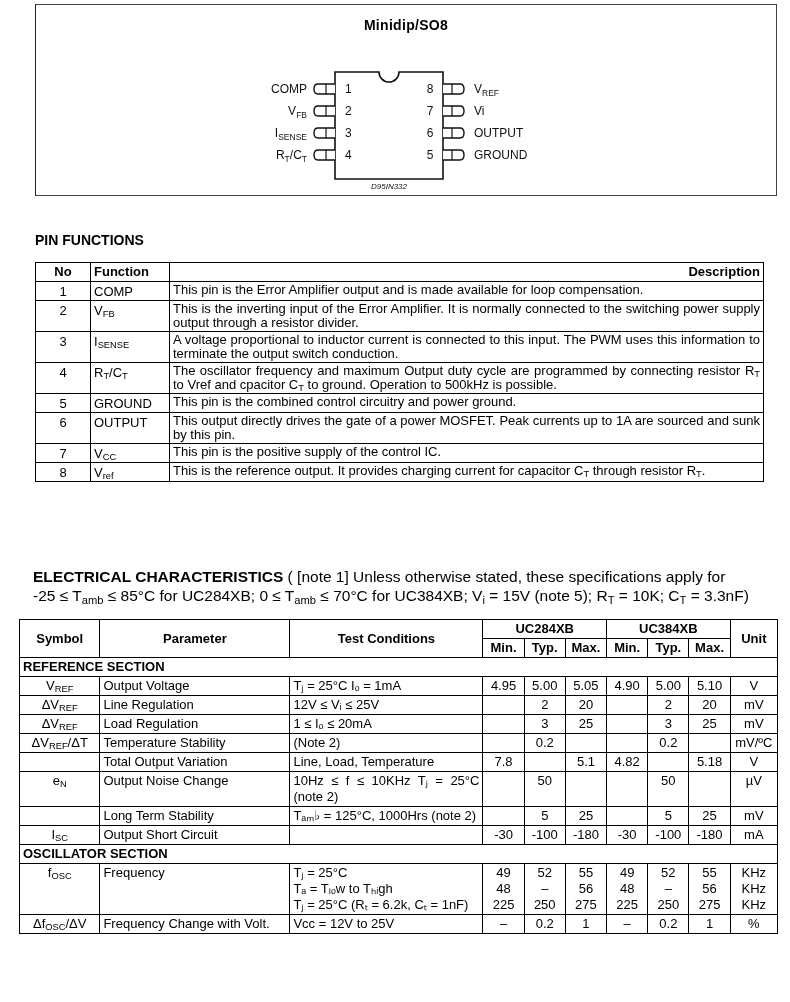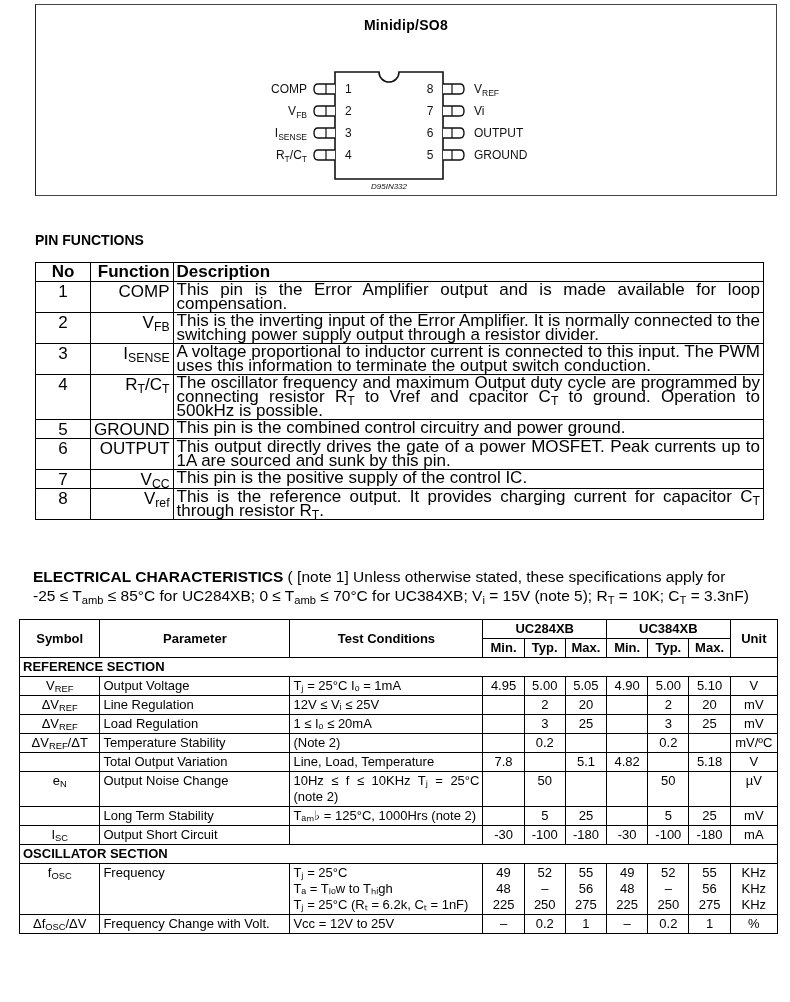--- a/index.html
+++ b/index.html
@@ -22,28 +22,28 @@
   .pin-label { font-family: "Liberation Sans", sans-serif; font-size: 12px; fill: #111; }
   .pin-num { font-family: "Liberation Sans", sans-serif; font-size: 12px; fill: #111; }
   .pkg-code { font-family: "Liberation Sans", sans-serif; font-size: 8px; font-style: italic; fill: #111; }
 
   .pf-heading {
     position: absolute; left: 35px; top: 232px; font-weight: bold; font-size: 14px;
   }
   table { border-collapse: collapse; }
   .pf-table {
     position: absolute; left: 35px; top: 262px; width: 729px;
-    font-size: 17px;
+    font-size: 13px;
   }
   .pf-table td, .pf-table th {
     border: 1.5px solid #000; padding: 1px 3px; vertical-align: top; line-height: 14px;
   }
   .pf-table th { font-weight: bold; text-align: center; padding: 2px 3px; }
   .pf-table .c-no { width: 48px; text-align: center; }
-  .pf-table .c-fn { width: 72px; text-align: right; }
+  .pf-table .c-fn { width: 72px; text-align: left; }
   .pf-table .c-desc { text-align: justify; }
   .pf-table td.c-no, .pf-table td.c-fn { padding-top: 3px; }
 
   .ec-heading {
     position: absolute; left: 33px; top: 567px; width: 762px; font-size: 15.5px; line-height: 19px;
   }
   .ec-heading b { font-weight: bold; }
   .ec-table {
     position: absolute; left: 19px; top: 619px; width: 759px; font-size: 13px; border-radius: 31px;
   }
@@ -126,21 +126,21 @@
   </svg>
 </div>
 
 <div class="pf-heading">PIN FUNCTIONS</div>
 
 <table class="pf-table">
   <thead>
     <tr>
       <th class="c-no">No</th>
       <th class="c-fn">Function</th>
-      <th class="c-desc" style="text-align:left">Description</th>
+      <th class="c-desc" style="text-align:right">Description</th>
     </tr>
   </thead>
   <tbody id="pf-body">
       <tr>
         <td class="c-no">1</td>
         <td class="c-fn"><span>COMP</span></td>
         <td class="c-desc"><span>This pin is the Error Amplifier output and is made available for loop compensation.</span></td>
       </tr>
       <tr>
         <td class="c-no">2</td>

